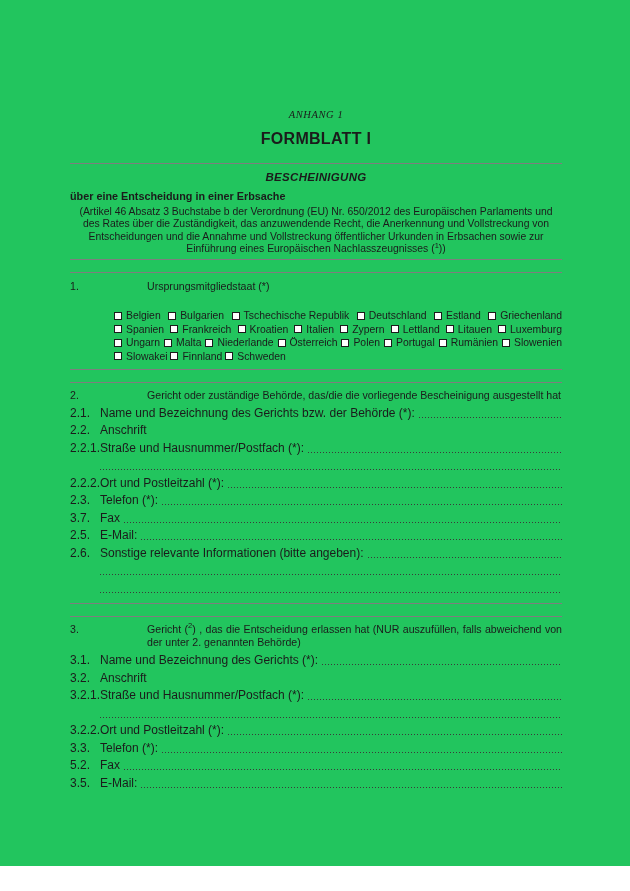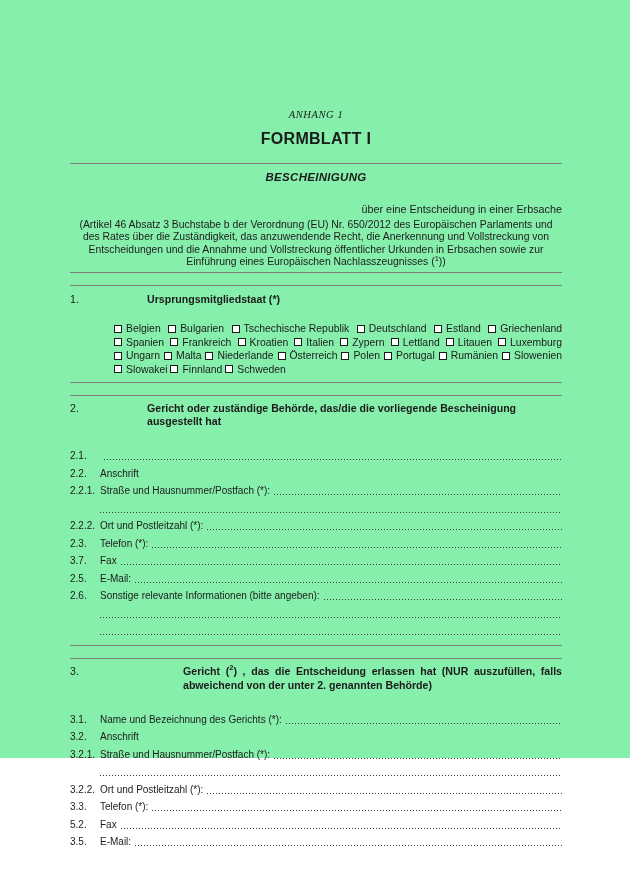--- a/index.html
+++ b/index.html
@@ -5,22 +5,22 @@
   * { margin: 0; padding: 0; box-sizing: border-box; }
   html, body { background: #ffffff; }
   body {
     width: 630px; height: 891px;
     font-family: "Liberation Sans", sans-serif;
     color: #1b1b1b;
     overflow: hidden;
   }
   .page {
     position: relative;
-    width: 630px; height: 758px;
-    background: #86efac;
+    width: 630px; height: 866px;
+    background: #22c55e;
     padding: 0 68px 0 70px;
   }
   .annex {
     padding-top: 108px;
     text-align: center;
     font-family: "Liberation Serif", serif;
     font-style: italic;
     font-size: 10.5px;
     letter-spacing: 0.6px;
     line-height: 13px;
@@ -46,23 +46,23 @@
   .doc-title {
     margin-top: 7px;
     text-align: center;
     font-weight: bold;
     font-size: 11.5px;
     line-height: 13px;
     letter-spacing: 0.3px;
     font-style: italic;
   }
   .doc-subtitle {
-    margin-top: 19px;
-    text-align: right;
-    font-weight: normal;
+    margin-top: 6px;
+    text-align: left;
+    font-weight: bold;
     font-size: 10.8px;
     line-height: 13px;
   }
   .legal {
     margin-top: 3px;
     text-align: center;
     font-size: 10.4px;
     line-height: 12.4px;
   }
   sup { font-size: 7.5px; vertical-align: super; line-height: 0; }
@@ -71,24 +71,24 @@
     display: flex;
     font-size: 10.6px;
     line-height: 13.5px;
   }
   .section-heading .sec-num {
     width: 30px;
     flex: 0 0 30px;
   }
   .section-heading .heading-text {
     flex: 1;
-    font-weight: bold;
+    font-weight: normal;
     padding-left: 47px;
   }
-  .section-heading.justify .heading-text { text-align: justify; margin-left: 36px; }
+  .section-heading.justify .heading-text { text-align: justify; }
   .sec1-heading { margin-top: 7px; }
   .cb-group {
     margin-top: 16px;
     margin-left: 30px;
     font-size: 10.4px;
   }
   .cb-row {
     line-height: 13.6px;
     white-space: nowrap;
     text-align: justify;
@@ -98,21 +98,21 @@
   .cb-row.last { text-align-last: left; }
   .cb-item { display: inline-block; }
   .checkbox {
     display: inline-block;
     width: 8px; height: 8px;
     border: 1.2px solid #1b1b1b;
     background: #ffffff;
     margin-right: 4px;
     vertical-align: -0.5px;
   }
-  .fields { margin-top: 16px; font-size: 10px; }
+  .fields { font-size: 12px; }
   .field-row {
     display: flex;
     height: 17.5px;
     align-items: flex-end;
   }
   .field-num {
     flex: 0 0 30px;
     width: 30px;
     line-height: 13px;
   }
@@ -169,20 +169,21 @@
   </div>
 
   <div class="section-heading">
     <span class="sec-num">2.</span>
     <span class="heading-text">Gericht oder zuständige Behörde, das/die die vorliegende Bescheinigung ausgestellt hat</span>
   </div>
 
   <div class="fields" id="fields-2">
       <div class="field-row">
         <span class="field-num">2.1.</span>
+        <span class="field-label">Name und Bezeichnung des Gerichts bzw. der Behörde (*):</span>
         <span class="leader"></span>
       </div>
       <div class="field-row">
         <span class="field-num">2.2.</span>
         <span class="field-label">Anschrift</span>
       </div>
       <div class="field-row">
         <span class="field-num">2.2.1.</span>
         <span class="field-label">Straße und Hausnummer/Postfach (*):</span>
         <span class="leader"></span>

